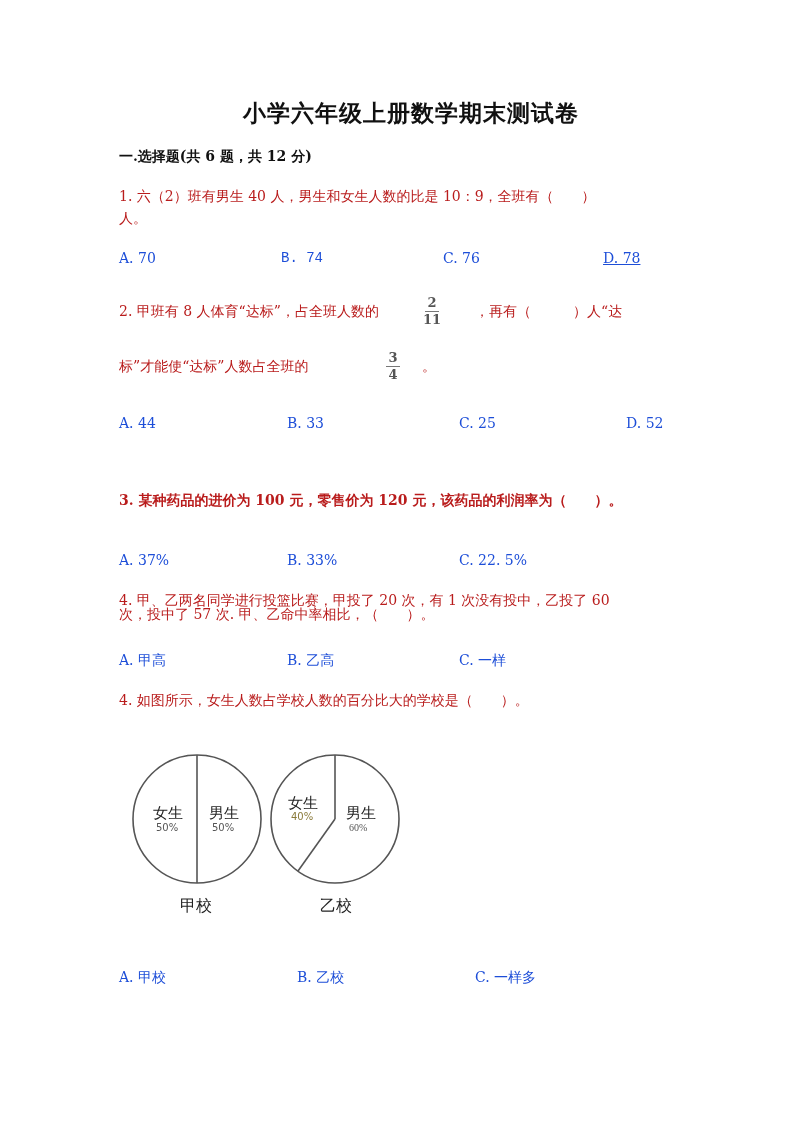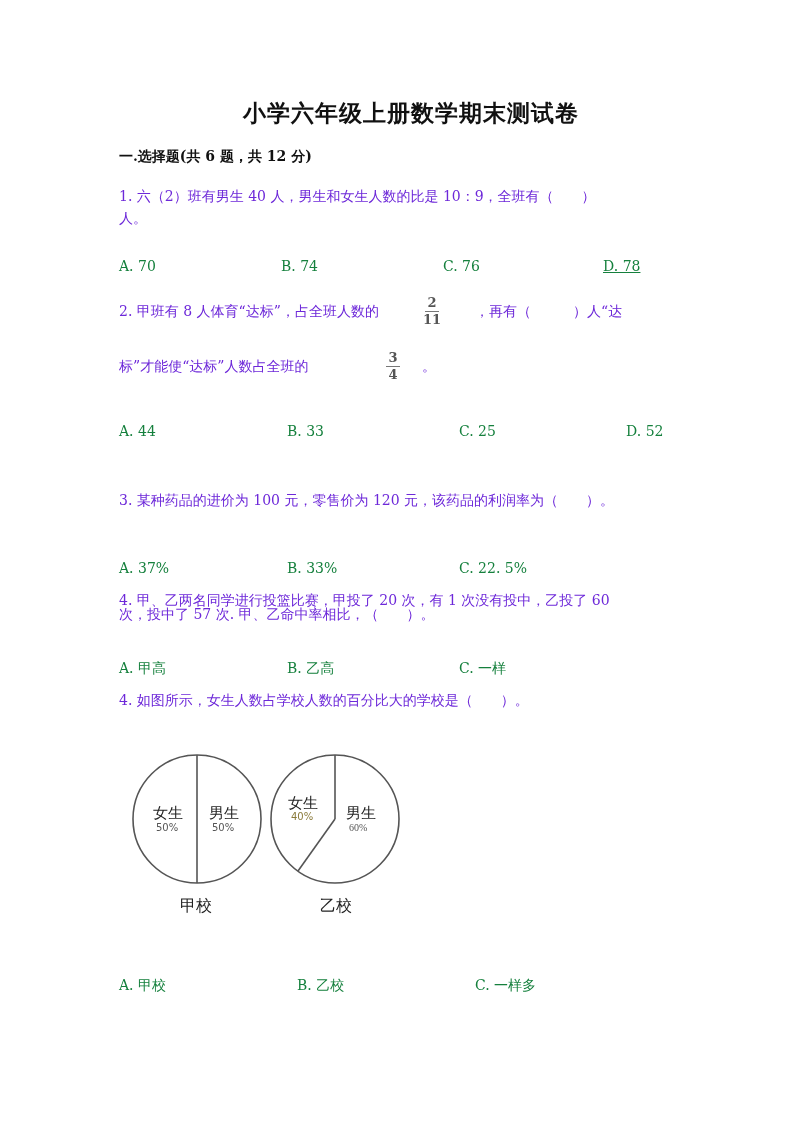--- a/index.html
+++ b/index.html
@@ -1,36 +1,36 @@
 <!DOCTYPE html>
 <html><head>
 <meta charset="utf-8">
 <style>
   html, body { margin: 0; padding: 0; background: #ffffff; }
   body { width: 800px; height: 1131px; position: relative; overflow: hidden;
          font-family: "DejaVu Serif", "Liberation Serif", serif; color: #222; }
   .abs { position: absolute; white-space: nowrap; }
   .title { top: 98px; left: 0; width: 800px; text-align: center; font-size: 23px; font-weight: bold; letter-spacing: 1px; color: #111; padding-left: 11px; }
   .section { top: 148px; left: 119px; font-size: 14px; font-weight: bold; color: #111; }
-  .q { font-size: 14px; color: #6d28d9; left: 119px; }
-  .opt { font-size: 14px; color: #15803d; margin-top: 8px; }
+  .q { font-size: 14px; color: #b91c1c; left: 119px; }
+  .opt { font-size: 14px; color: #1d4ed8; }
   .frac { position: absolute; display: flex; flex-direction: column; align-items: center; font-size: 13px; color: #555; font-weight: bold; line-height: 14px; }
   .frac .bar { width: 14px; height: 1px; background: #777; margin: 1px 0; }
   .pie-label { position: absolute; font-family: "DejaVu Sans", "Liberation Sans", sans-serif; }
 </style>
 </head>
 <body>
 
 <div class="abs title">小学六年级上册数学期末测试卷</div>
 <div class="abs section">一.选择题(共 6 题，共 12 分)</div>
 
 <div class="abs q" style="top:188px;">1. 六（2）班有男生 40 人，男生和女生人数的比是 10：9，全班有（　　）</div>
 <div class="abs q" style="top:210px;">人。</div>
 <div class="abs opt" style="top:250px;left:119px;">A. 70</div>
-<div class="abs opt" style="top:250px;left:281px;">B. 74</div>
+<div class="abs opt" style="top:250px;left:281px;font-family:Liberation Mono, monospace;">B. 74</div>
 <div class="abs opt" style="top:250px;left:443px;">C. 76</div>
 <div class="abs opt" style="top:250px;left:603px;text-decoration:underline;">D. 78</div>
 
 <div class="abs q" style="top:303px;">2. 甲班有 8 人体育“达标”，占全班人数的</div>
 <div class="frac" style="top:296px;left:423px;">
   <span>2</span>
   <span class="bar"></span>
   <span>11</span>
 </div>
 <div class="abs q" style="top:303px;left:475px;">，再有（　　　）人“达</div>
@@ -39,21 +39,21 @@
   <span>3</span>
   <span class="bar"></span>
   <span>4</span>
 </div>
 <div class="abs q" style="top:358px;left:422px;">。</div>
 <div class="abs opt" style="top:415px;left:119px;">A. 44</div>
 <div class="abs opt" style="top:415px;left:287px;">B. 33</div>
 <div class="abs opt" style="top:415px;left:459px;">C. 25</div>
 <div class="abs opt" style="top:415px;left:626px;">D. 52</div>
 
-<div class="abs q" style="top:492px;">3. 某种药品的进价为 100 元，零售价为 120 元，该药品的利润率为（　　）。</div>
+<div class="abs q" style="top:492px;font-weight:bold;">3. 某种药品的进价为 100 元，零售价为 120 元，该药品的利润率为（　　）。</div>
 <div class="abs opt" style="top:552px;left:119px;">A. 37%</div>
 <div class="abs opt" style="top:552px;left:287px;">B. 33%</div>
 <div class="abs opt" style="top:552px;left:459px;">C. 22. 5%</div>
 
 <div class="abs q" style="top:592px;">4. 甲、乙两名同学进行投篮比赛，甲投了 20 次，有 1 次没有投中，乙投了 60</div>
 <div class="abs q" style="top:606px;">次，投中了 57 次. 甲、乙命中率相比，（　　）。</div>
 <div class="abs opt" style="top:652px;left:119px;">A. 甲高</div>
 <div class="abs opt" style="top:652px;left:287px;">B. 乙高</div>
 <div class="abs opt" style="top:652px;left:459px;">C. 一样</div>
 

